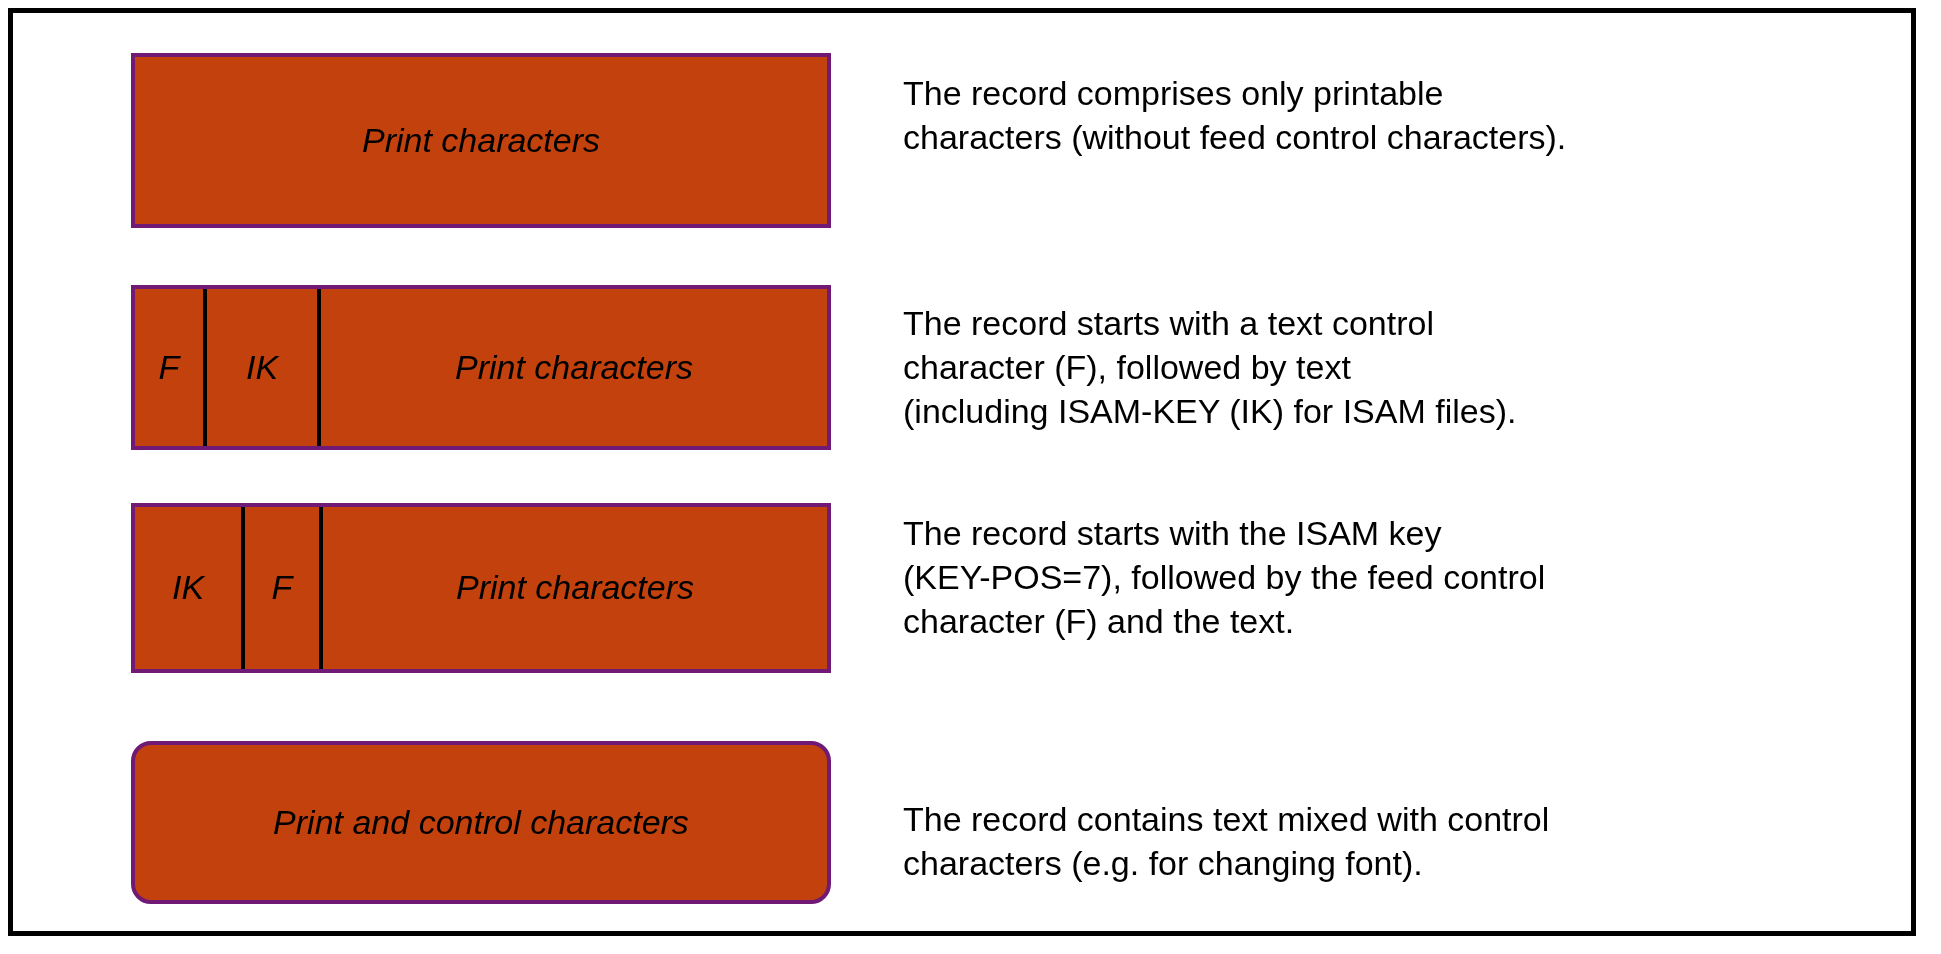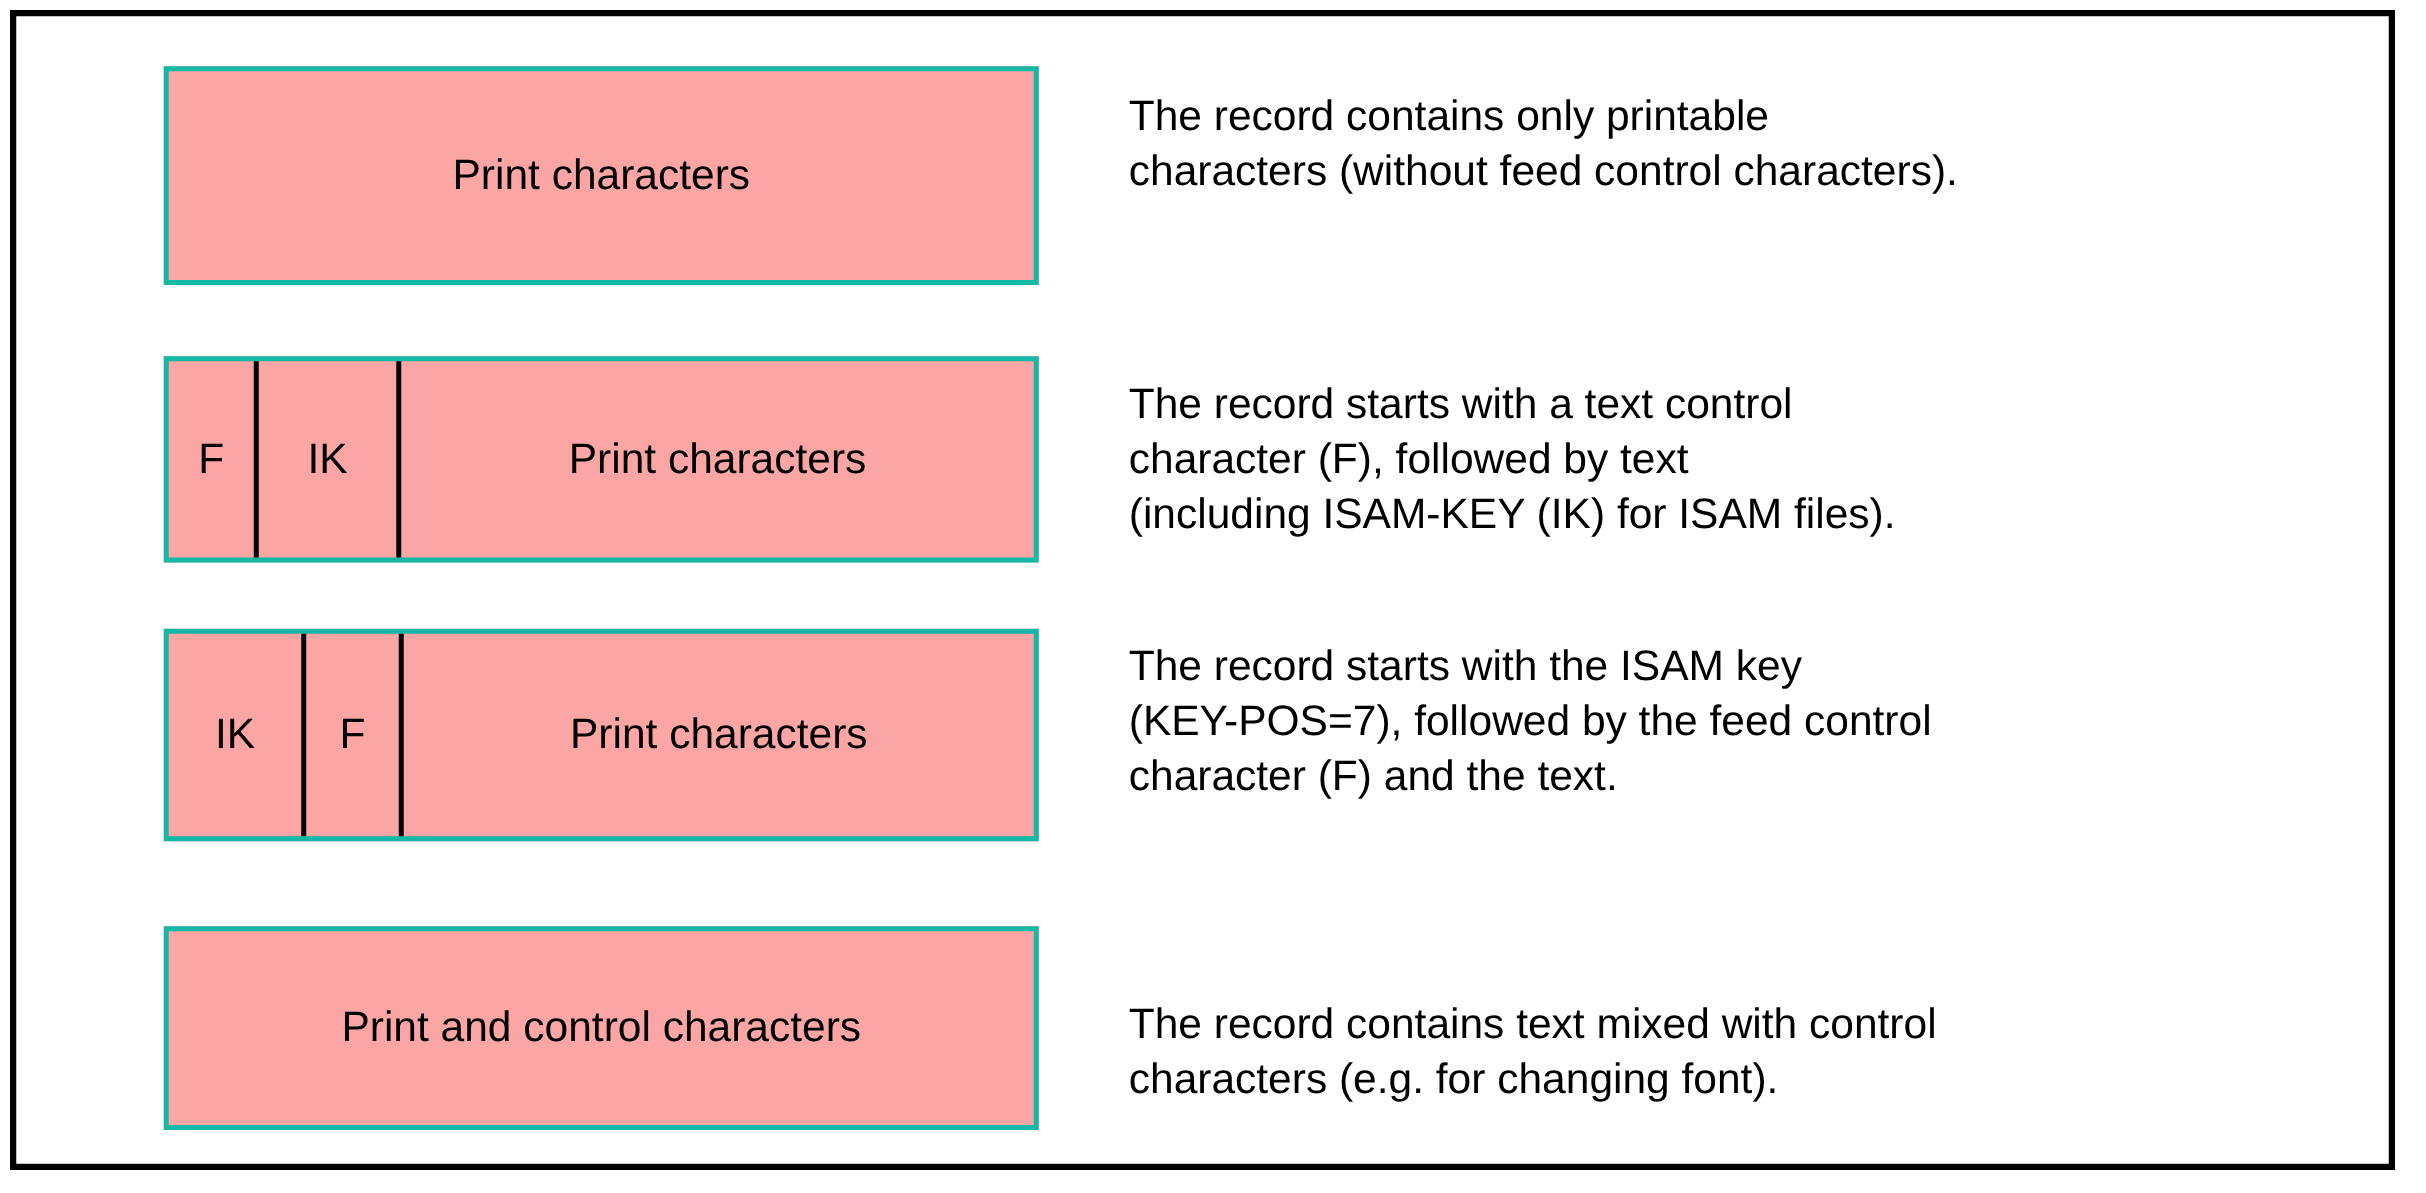--- a/index.html
+++ b/index.html
@@ -37,25 +37,26 @@
   .row {
     position: absolute;
     left: 0;
     width: 100%;
   }
 
   .record-box {
     position: absolute;
     left: 118px;
     box-sizing: border-box;
-    border: 4px solid #14b8a6;
-    background: #fca5a5;
+    border: 4px solid #701a75;
+    background: #c2410c;
     display: flex;
     flex-direction: row;
     align-items: stretch;
+    font-style: italic;
   }
 
   .seg {
     box-sizing: border-box;
     display: flex;
     align-items: center;
     justify-content: center;
     font-size: 34px;
     line-height: 1.1;
     color: #000000;
@@ -114,34 +115,35 @@
   #box-3 .s1 { width: 110px; }
   #box-3 .s2 { width: 78px; }
   #desc-3 { top: 498px; }
 
   
   #row-4 { top: 0; }
   #box-4 {
     top: 728px;
     width: 700px;
     height: 163px;
+    border-radius: 20px;
   }
   #desc-4 { top: 784px; }
 </style>
 </head>
 <body>
 
 <div id="figure-frame">
   <div id="figure-inner">
 
     <div class="row" id="row-1">
       <div class="record-box" id="box-1">
         <div class="seg grow">Print characters</div>
       </div>
-      <div class="desc" id="desc-1">The record contains only printable
+      <div class="desc" id="desc-1">The record comprises only printable
 characters (without feed control characters).</div>
     </div>
 
     <div class="row" id="row-2">
       <div class="record-box" id="box-2">
         <div class="seg narrow divider s1">F</div>
         <div class="seg narrow divider s2">IK</div>
         <div class="seg grow">Print characters</div>
       </div>
       <div class="desc" id="desc-2">The record starts with a text control

